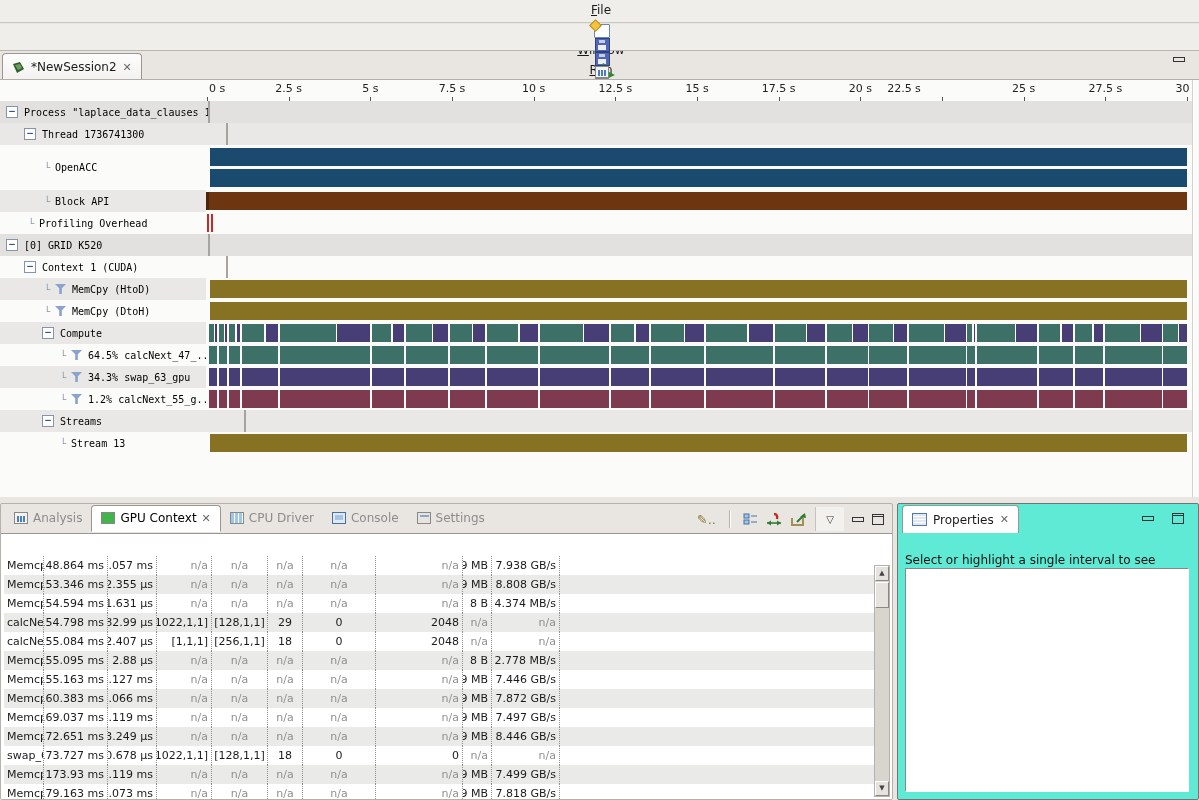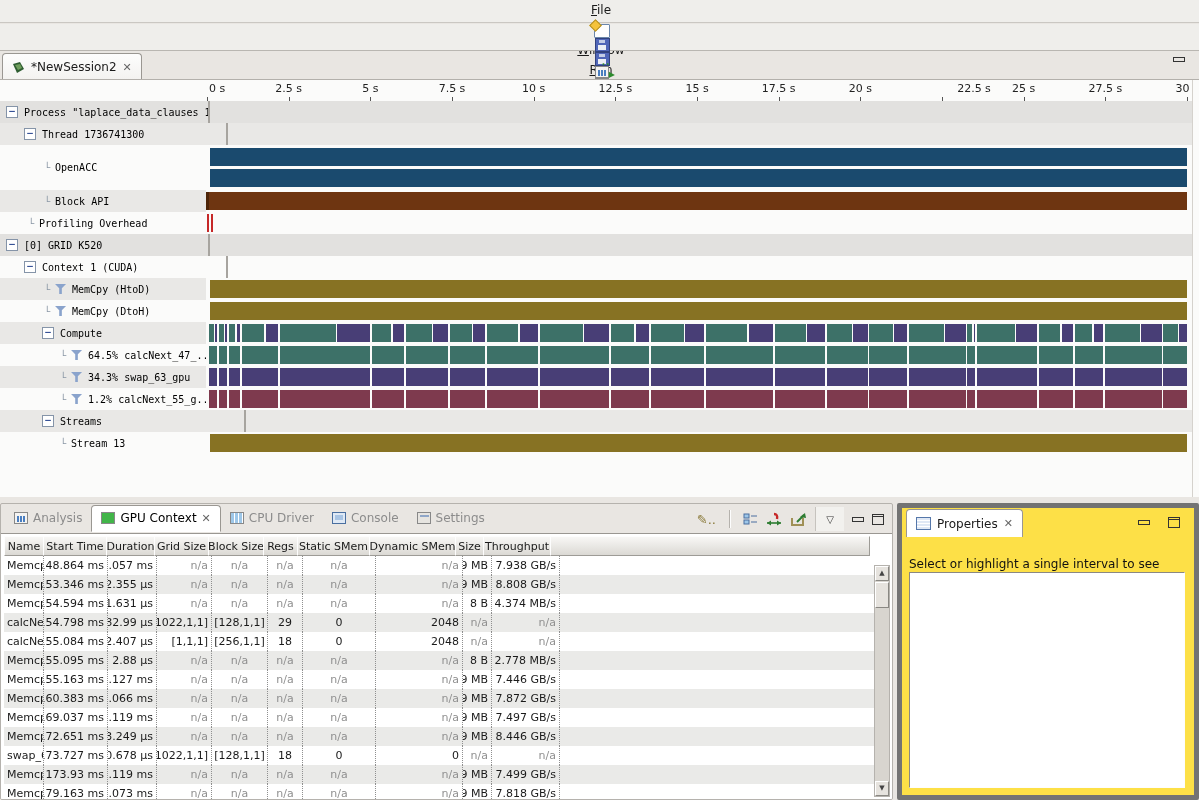--- a/index.html
+++ b/index.html
@@ -113,21 +113,21 @@
   .tcell .na{color:#8f8f8f;}
 
   
   .vscroll{position:absolute;right:2px;top:31px;bottom:2px;width:16px;background:#d8d5cf;border:1px solid #b5b2ad;box-sizing:border-box;}
   .sbtn{position:absolute;left:0;width:14px;height:15px;background:#e6e3de;border:1px solid;border-color:#fff #8a8883 #8a8883 #fff;
         box-sizing:border-box;font-size:7px;text-align:center;line-height:13px;color:#444;}
   .sthumb{position:absolute;left:0;top:16px;width:14px;height:26px;background:#e6e3de;border:1px solid;
           border-color:#fff #8a8883 #8a8883 #fff;box-sizing:border-box;}
 
   
-  #props-panel{left:897px;top:503px;width:302px;height:297px;background:#fde047;border:5px solid #737373;
+  #props-panel{left:897px;top:503px;width:302px;height:297px;background:#5eead4;border:1px solid #737373;
                border-radius:2px;box-sizing:border-box;padding-left:15px;}
   .ptab{position:absolute;left:4px;top:1px;height:27px;padding:0 9px;display:flex;align-items:center;gap:6px;
         background:#fff;border:1px solid #9a9792;border-bottom:none;border-radius:4px 4px 0 0;font-size:12px;}
   .picon{width:13px;height:11px;border:1px solid #5577aa;background:repeating-linear-gradient(0deg,#dfe8f5 0 2px,#fff 2px 3px);}
   #props-msg{position:absolute;left:7px;top:49px;font-size:12px;color:#111;}
   #props-box{position:absolute;left:7px;top:64px;right:9px;bottom:7px;background:#fff;
              border:1px solid;border-color:#8a8883 #fdfdfd #fdfdfd #8a8883;}
   .panel-winbtns{position:absolute;right:14px;top:8px;display:flex;gap:18px;align-items:center;}
 </style>
 </head>
@@ -247,21 +247,21 @@
       <span class="ruler-label" style="left: 533.667px; transform: translateX(-50%);">10 s</span>
       <span class="ruler-tick" style="left: 533.667px;"></span>
       <span class="ruler-label" style="left: 615.333px; transform: translateX(-50%);">12.5 s</span>
       <span class="ruler-tick" style="left: 615.333px;"></span>
       <span class="ruler-label" style="left: 697px; transform: translateX(-50%);">15 s</span>
       <span class="ruler-tick" style="left: 697px;"></span>
       <span class="ruler-label" style="left: 778.667px; transform: translateX(-50%);">17.5 s</span>
       <span class="ruler-tick" style="left: 778.667px;"></span>
       <span class="ruler-label" style="left: 860.333px; transform: translateX(-50%);">20 s</span>
       <span class="ruler-tick" style="left: 860.333px;"></span>
-      <span class="ruler-label" style="left: 974px; transform: translateX(-50%);">22.5 s</span>
+      <span class="ruler-label" style="left: 904px; transform: translateX(-50%);">22.5 s</span>
       <span class="ruler-tick" style="left: 942px;"></span>
       <span class="ruler-label" style="left: 1023.67px; transform: translateX(-50%);">25 s</span>
       <span class="ruler-tick" style="left: 1023.67px;"></span>
       <span class="ruler-label" style="left: 1105.33px; transform: translateX(-50%);">27.5 s</span>
       <span class="ruler-tick" style="left: 1105.33px;"></span>
       <span class="ruler-label" style="left: 1187px; transform: translateX(-50%);">30 s</span>
       <span class="ruler-tick" style="left: 1187px;"></span>
     </div>
   <div id="tl-rows">
       <div class="tl-row" style="height: 22px; background: rgb(226, 225, 223);">
@@ -556,33 +556,20 @@
       <line x1="7" y1="10" x2="14" y2="3" stroke="#2e7d32" stroke-width="2"></line>
       <polygon points="15,1 16,6 10,5" fill="#2e7d32"></polygon>
     </svg>
     <span class="viewmenu">
         <span>▽</span>
       </span>
     <span class="win-min"></span>
     <span class="win-max"></span>
   </div>
   <div id="gpu-table">
-    <div id="tbl-header">
-        <span class="hcell" style="width: 40px;">Name</span>
-        <span class="hcell" style="width: 64px;">Start Time</span>
-        <span class="hcell" style="width: 49px;">Duration</span>
-        <span class="hcell" style="width: 55px;">Grid Size</span>
-        <span class="hcell" style="width: 56px;">Block Size</span>
-        <span class="hcell" style="width: 35px;">Regs</span>
-        <span class="hcell" style="width: 73px;">Static SMem</span>
-        <span class="hcell" style="width: 87px;">Dynamic SMem</span>
-        <span class="hcell" style="width: 29px;">Size</span>
-        <span class="hcell" style="width: 68px;">Throughput</span>
-        <span class="hcell" style="width: 320px;"></span>
-      </div>
     <div id="tbl-body">
         <div class="trow">
           <span class="tcell left" style="width: 40px;">
             <span class="v">Memcpy</span>
           </span>
           <span class="tcell right" style="width: 64px;">
             <span class="v">148.864 ms</span>
           </span>
           <span class="tcell right" style="width: 49px;">
             <span class="v">1.057 ms</span>

